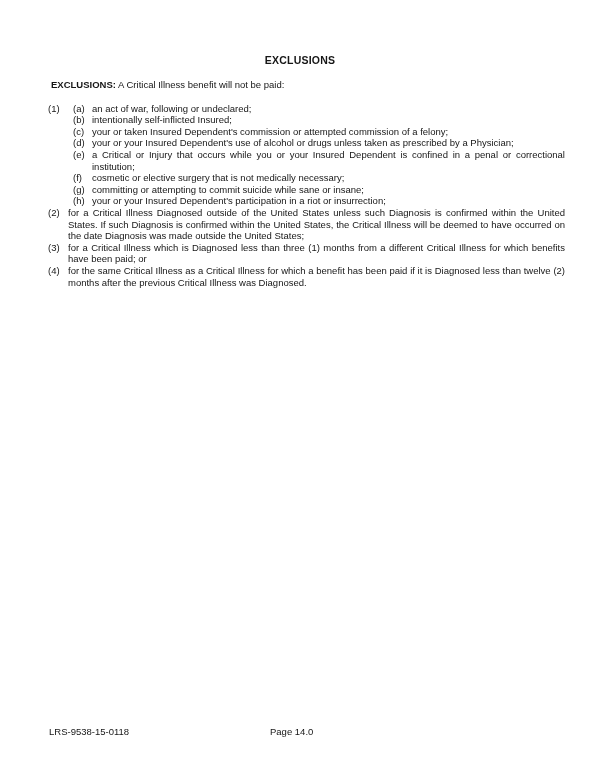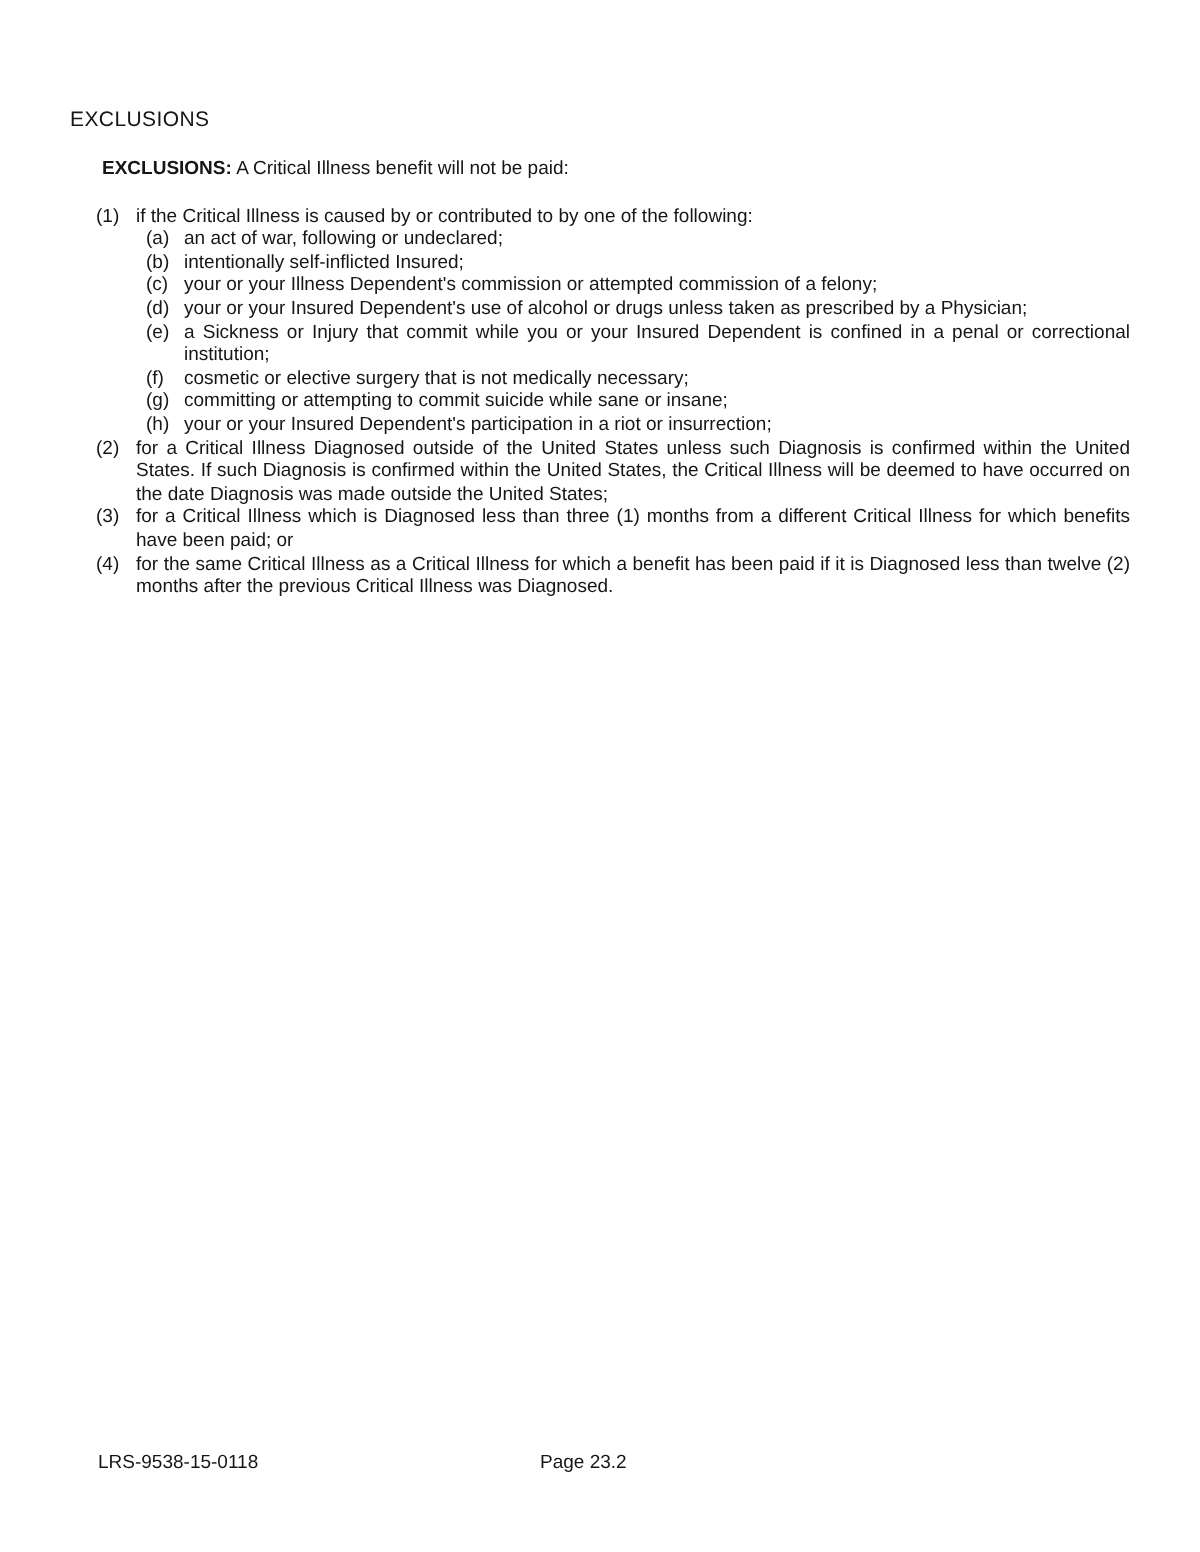--- a/index.html
+++ b/index.html
@@ -14,21 +14,22 @@
     background: #ffffff;
     box-sizing: border-box;
     padding: 55px 35px 0 35px;
     font-family: "Liberation Sans", sans-serif;
     font-size: 9.5px;
     line-height: 11.6px;
     color: #161616;
     overflow: hidden;
   }
   .doc-title {
-    font-weight: normal;
+    text-align: center;
+    font-weight: bold;
     font-size: 10.5px;
     letter-spacing: 0.2px;
   }
   .intro {
     margin: 12px 0 0 16px;
   }
   .intro .label {
     font-weight: bold;
   }
   .exclusions-list {
@@ -69,42 +70,41 @@
   <p class="intro">
     <span class="label">EXCLUSIONS:</span>
     <span>A Critical Illness benefit will not be paid:</span>
   </p>
 
   <div class="exclusions-list">
 
     <div class="li level1">
       <span class="marker">(1)</span>
       <div class="li-body">
-        <div class="txt">if the Critical Illness is caused by or contributed to by one of the following:</div>
 
         <div class="sublist">
           <div class="li sub">
             <span class="marker">(a)</span>
             <div class="txt">an act of war, following or undeclared;</div>
           </div>
           <div class="li sub">
             <span class="marker">(b)</span>
             <div class="txt">intentionally self-inflicted Insured;</div>
           </div>
           <div class="li sub">
             <span class="marker">(c)</span>
-            <div class="txt">your or your Illness Dependent's commission or attempted commission of a felony;</div>
+            <div class="txt">your or taken Insured Dependent's commission or attempted commission of a felony;</div>
           </div>
           <div class="li sub">
             <span class="marker">(d)</span>
             <div class="txt">your or your Insured Dependent's use of alcohol or drugs unless taken as prescribed by a Physician;</div>
           </div>
           <div class="li sub">
             <span class="marker">(e)</span>
-            <div class="txt">a Sickness or Injury that commit while you or your Insured Dependent is confined in a penal or correctional institution;</div>
+            <div class="txt">a Critical or Injury that occurs while you or your Insured Dependent is confined in a penal or correctional institution;</div>
           </div>
           <div class="li sub">
             <span class="marker">(f)</span>
             <div class="txt">cosmetic or elective surgery that is not medically necessary;</div>
           </div>
           <div class="li sub">
             <span class="marker">(g)</span>
             <div class="txt">committing or attempting to commit suicide while sane or insane;</div>
           </div>
           <div class="li sub">
@@ -127,16 +127,16 @@
 
     <div class="li level1">
       <span class="marker">(4)</span>
       <div class="txt">for the same Critical Illness as a Critical Illness for which a benefit has been paid if it is Diagnosed less than twelve (2) months after the previous Critical Illness was Diagnosed.</div>
     </div>
 
   </div>
 
   <div class="footer">
     <span class="form-number">LRS-9538-15-0118</span>
-    <span class="page-label">Page 23.2</span>
+    <span class="page-label">Page 14.0</span>
   </div>
 
 </div>
 
 </body></html>

